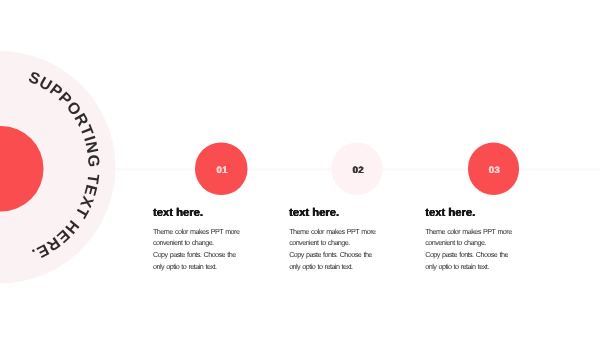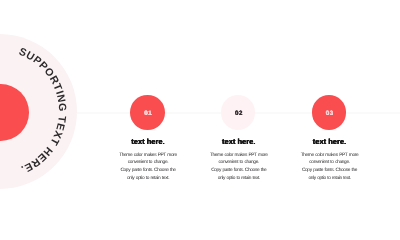--- a/index.html
+++ b/index.html
@@ -9,21 +9,21 @@
   .slide{position:relative;width:400px;height:225px;background:#ffffff;overflow:hidden;
          filter:opacity(1);}
   .circ{position:absolute;border-radius:50%;}
   .timeline{position:absolute;left:77px;top:112px;width:323px;height:1.5px;background:#fbfafa;}
   .ringsvg{position:absolute;left:-91.2px;top:21.25px;width:180px;height:180px;}
   .ringsvg text{font-family:"Liberation Sans",sans-serif;font-size:10.6px;
      font-weight:700;letter-spacing:0.55px;fill:#2d2b2c;}
   .node{position:absolute;border-radius:50%;}
   .num{position:absolute;width:40px;text-align:center;font-size:6.3px;
        font-weight:700;letter-spacing:0.3px;line-height:1;text-indent:0.3px;}
-  .col{position:absolute;width:92px;text-align:center;}
+  .col{position:absolute;width:92px;text-align:left;}
   .col .title{font-size:7.5px;font-weight:700;color:#161616;letter-spacing:0;line-height:1;
               text-shadow:0.2px 0 0 #161616,-0.2px 0 0 #161616;}
   .col .body{margin:6.6px auto 0;font-size:4.8px;line-height:7.8px;
              color:#2e2c2f;letter-spacing:-0.36px;word-spacing:0.5px;white-space:nowrap;}
 </style>
 </head>
 <body>
 
 <div class="slide">
 

